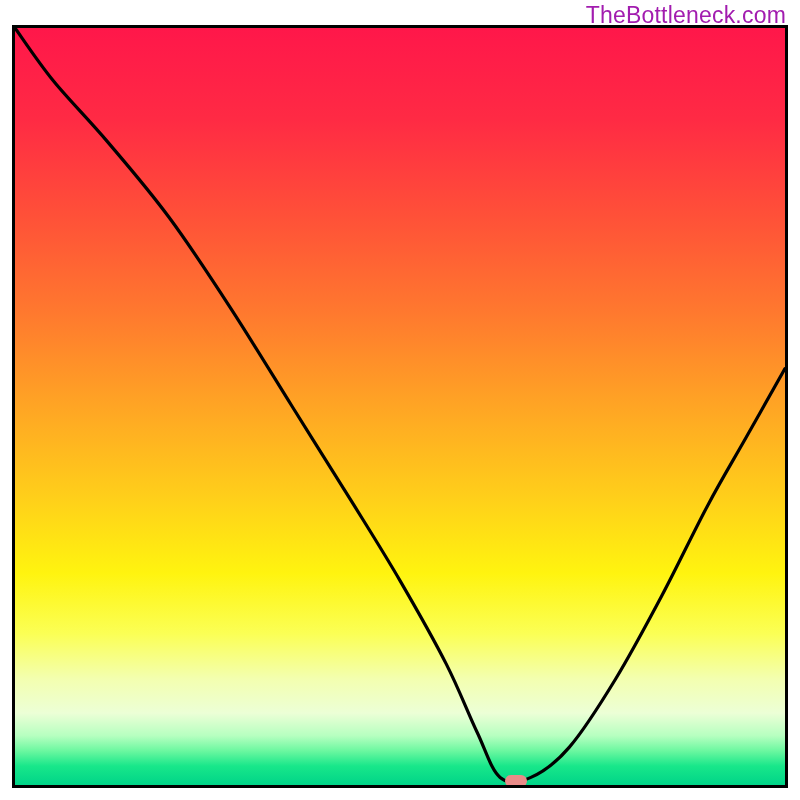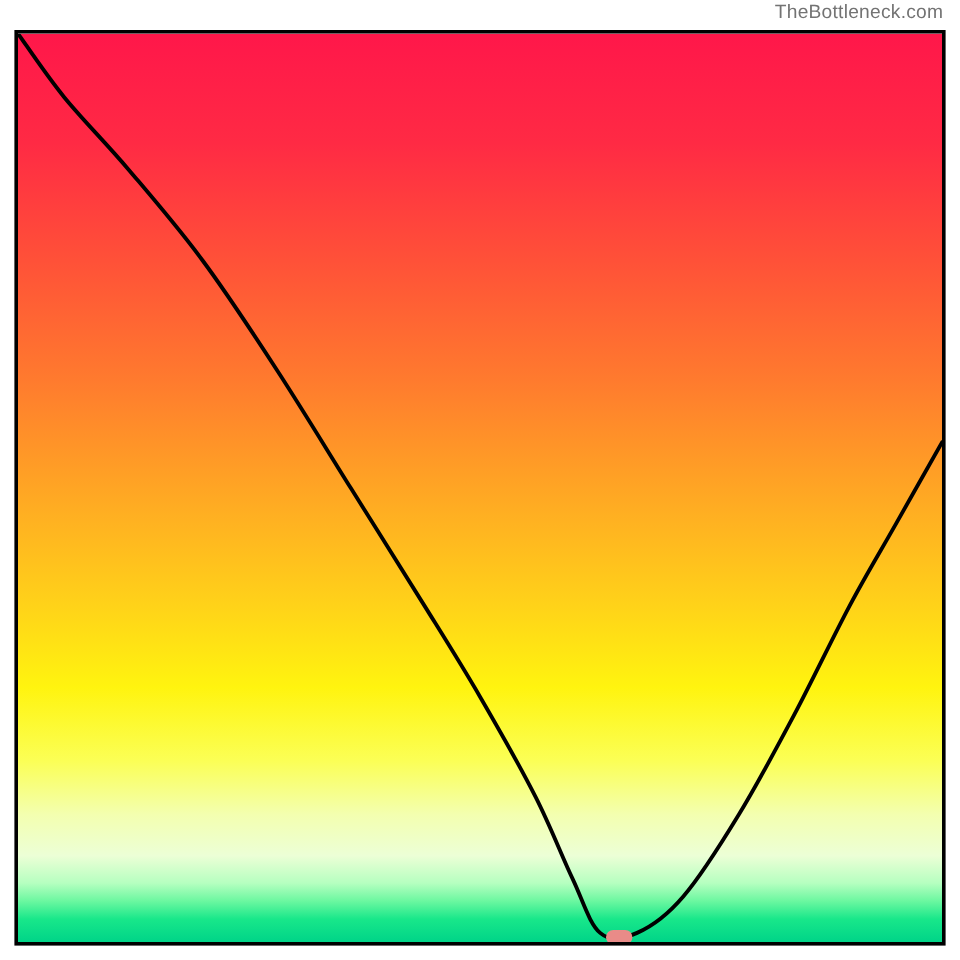--- a/index.html
+++ b/index.html
@@ -17,22 +17,22 @@
     width: 776px;
     height: 763px;
     border: 3px solid #000;
     box-sizing: border-box;
     overflow: hidden;
   }
   .watermark {
     position: absolute;
     top: 2px;
     right: 14px;
-    font-size: 16px;
-    color: #737373;
+    font-size: 23px;
+    color: #a21caf;
     letter-spacing: 0.2px;
   }
   .gradient {
     position: absolute;
     left: 0;
     top: 0;
     right: 0;
     bottom: 0;
   }
   .curve, .marker {

